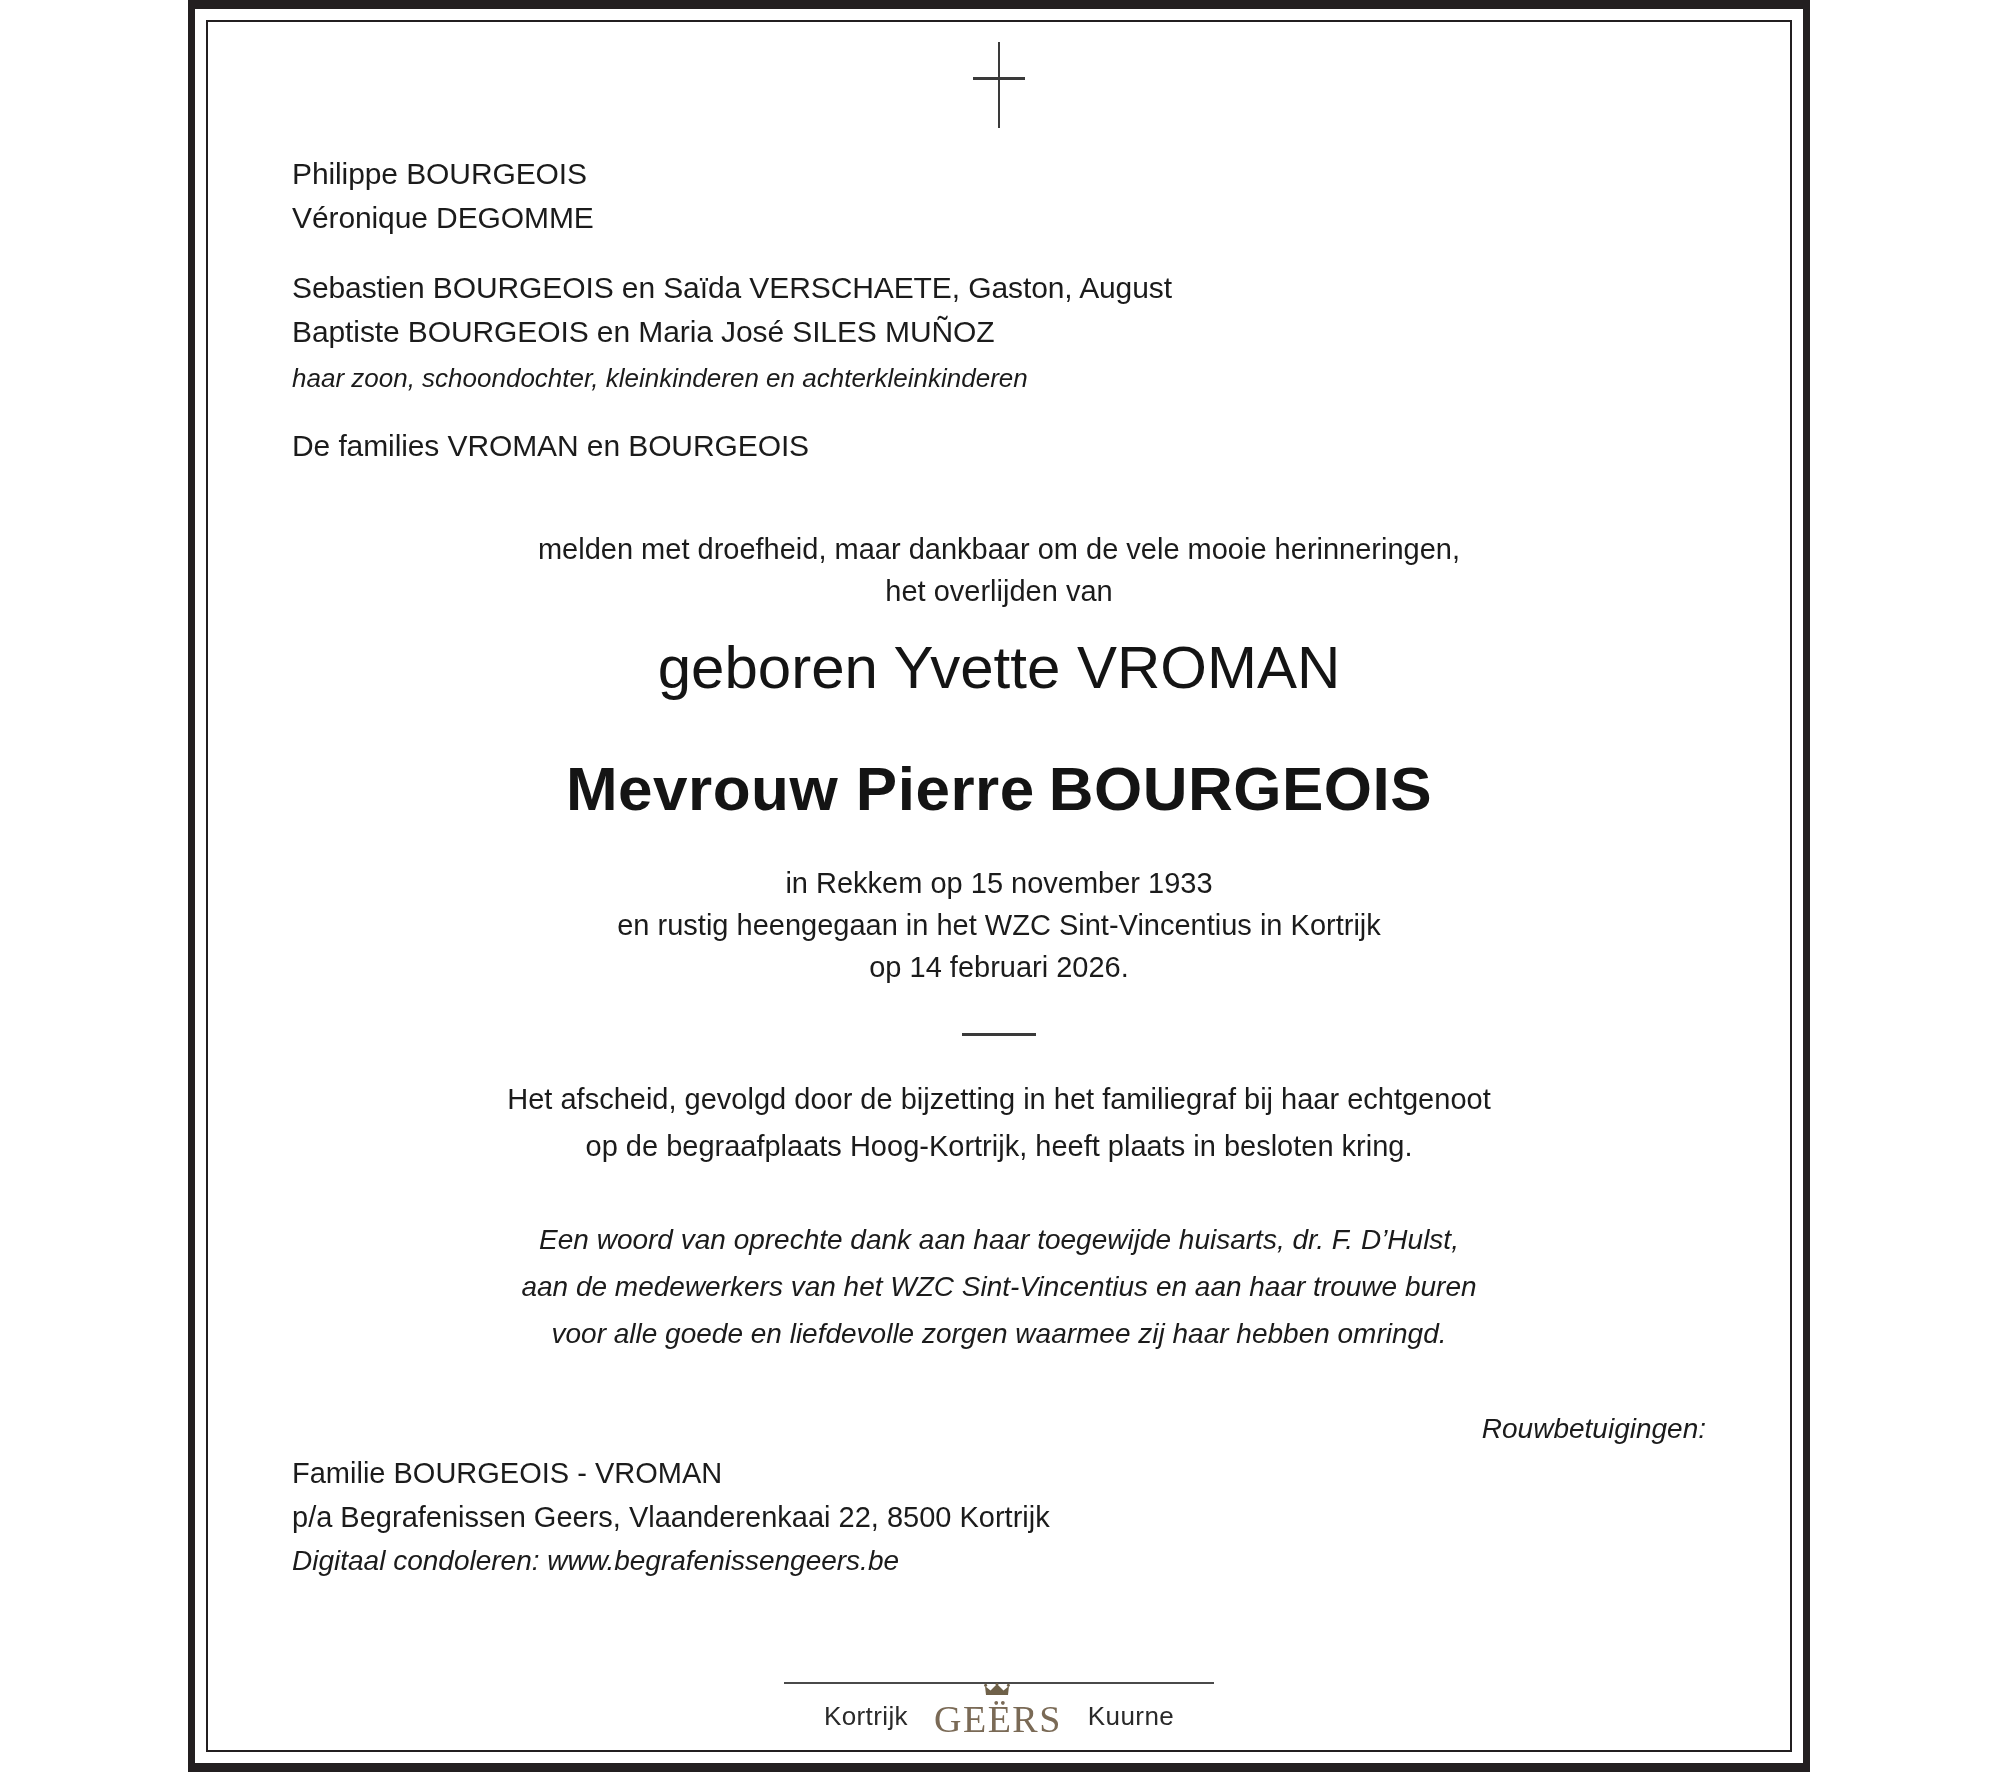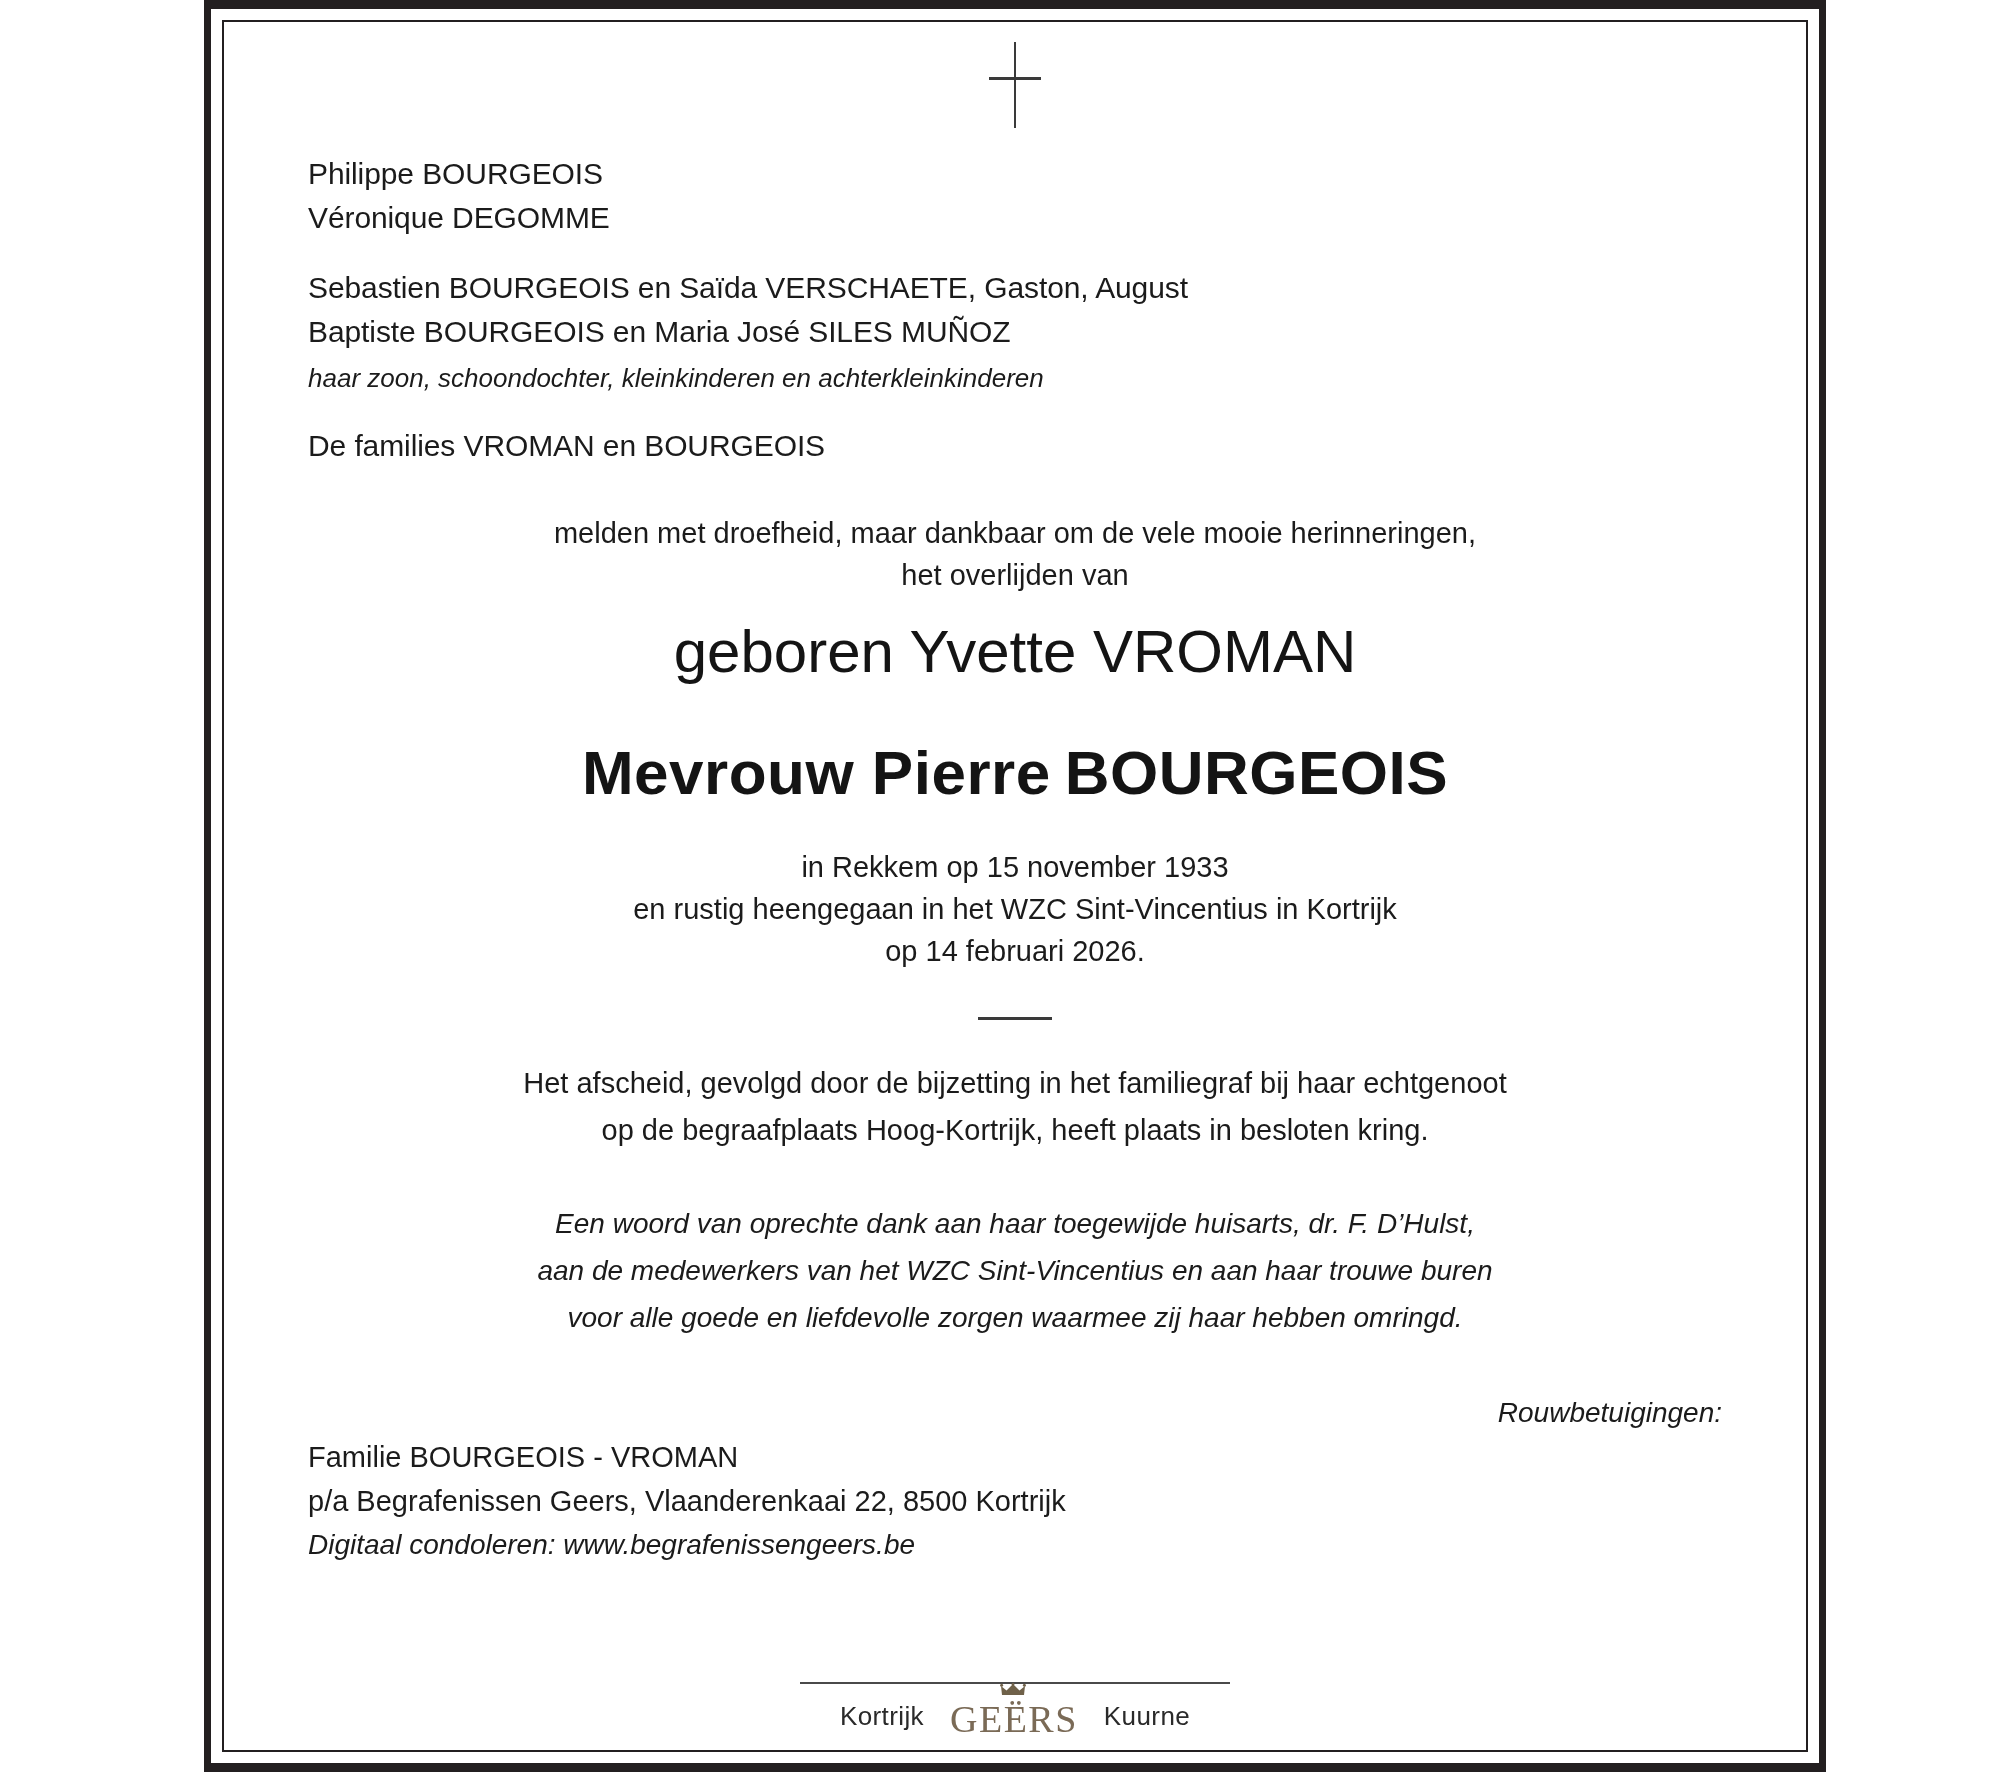--- a/index.html
+++ b/index.html
@@ -27,21 +27,21 @@
     position: absolute;
     top: 0;
     height: 1772px;
     background: #ffffff;
   }
   #side-left  { left: 0;  width: 192px; }
   #side-right { right: 0; width: 182px; }
 
   #card-outer {
     position: absolute;
-    left: 204px;
+    left: 188px;
     top: 0;
     width: 1622px;
     height: 1772px;
     background: #ffffff;
     border-left: 7px solid #231f20;
     border-right: 7px solid #231f20;
     border-top: 9px solid #231f20;
     border-bottom: 9px solid #231f20;
     box-sizing: border-box;
   }
@@ -114,21 +114,21 @@
     line-height: 44px;
     margin-top: 26px;
     color: #1b1b1b;
   }
 
   
   .centered {
     text-align: center;
   }
   #announce {
-    margin-top: 44px;
+    margin-top: 60px;
     font-size: 29px;
     line-height: 42px;
     color: #1b1b1b;
   }
 
   #name-primary {
     margin-top: 48px;
     font-size: 62px;
     line-height: 74px;
     text-align: center;

